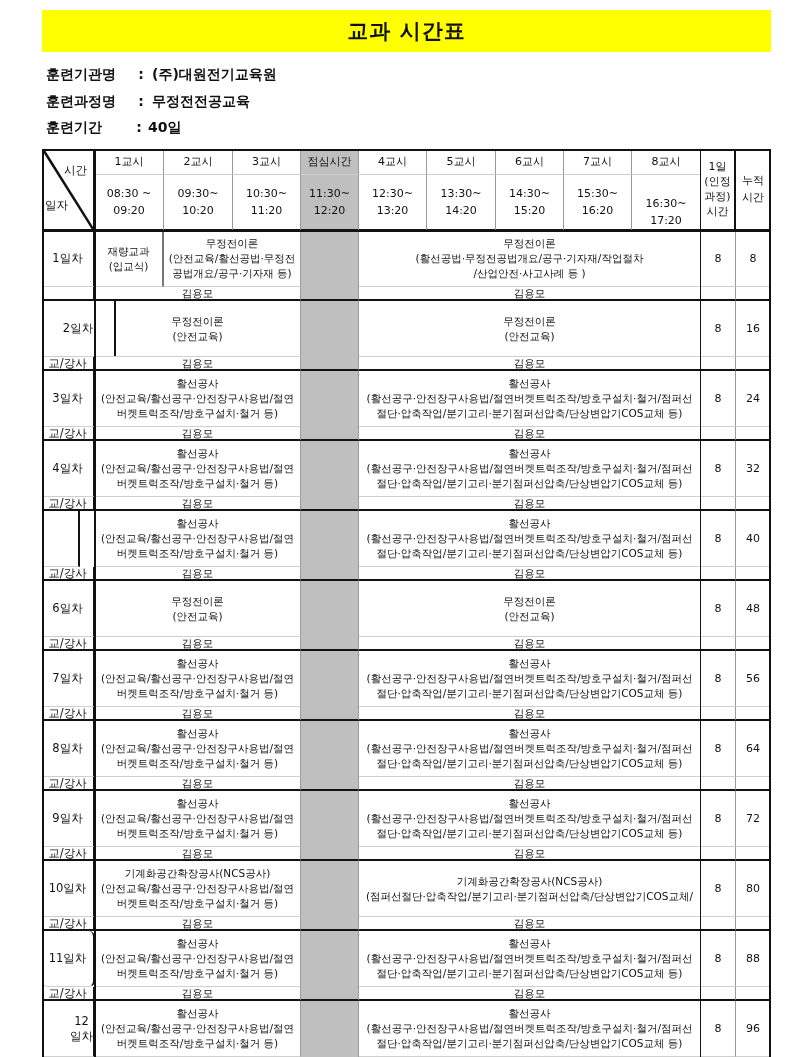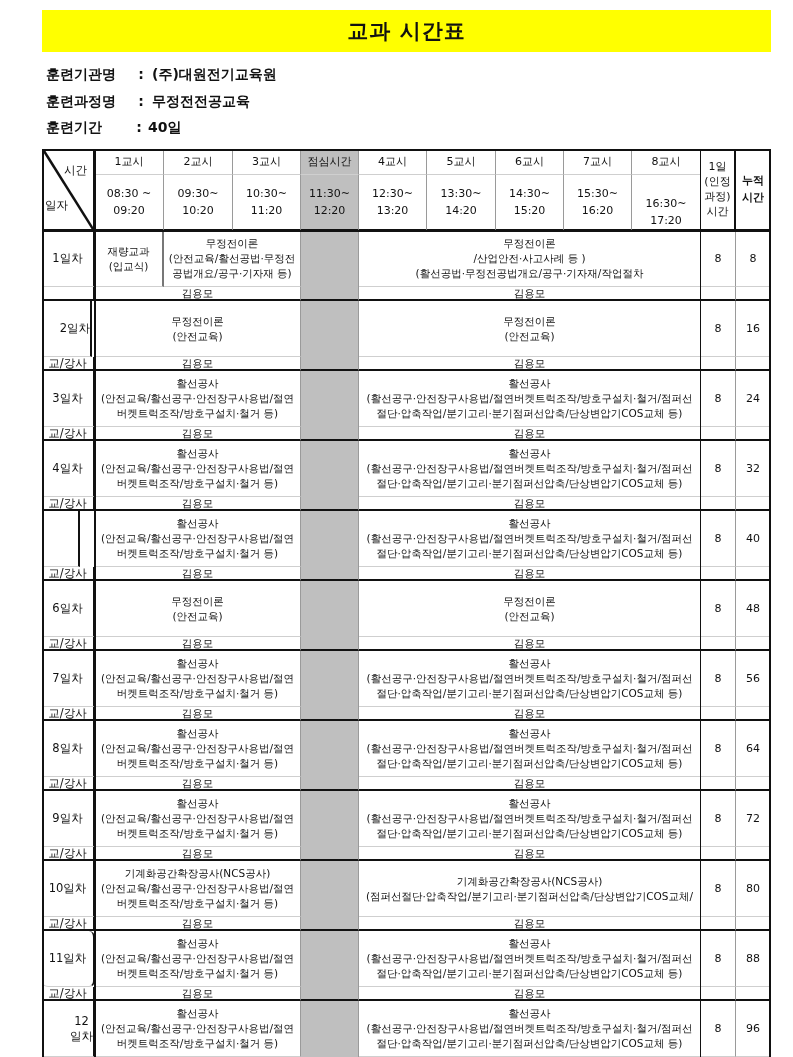--- a/index.html
+++ b/index.html
@@ -126,21 +126,21 @@
       </div>
     </div>
     <div class="cell hdr thick-b" style="left:701px;top:149px;width:35px;height:82px;border-right:2px solid #111;line-height:15px;">
       <div>
         <div>1일</div>
         <div>(인정</div>
         <div>과정)</div>
         <div>시간</div>
       </div>
     </div>
-    <div class="cell hdr thick-b" style="left:736px;top:149px;width:35px;height:82px;font-weight:bold;">
+    <div class="cell hdr thick-b" style="left:736px;top:149px;width:35px;height:82px;">
       <div>
         <div>누적</div>
         <div>시간</div>
       </div>
     </div>
     <div class="cell " style="left:42px;top:231px;width:53px;height:56px;font-size:11.5px;border-right:2px solid #111;">
       <div><span>1일차</span></div>
     </div>
     <div class="cell thick-b" style="left:42px;top:287px;width:53px;height:14px;font-size:11.5px;border-right:2px solid #111;">
       <div><span></span></div>
@@ -160,40 +160,40 @@
     </div>
     <div class="cell thick-b instr" style="left:95px;top:287px;width:206px;height:14px;">
       <div><span>김용모</span></div>
     </div>
     <div class="cell lunch thick-b" style="left:301px;top:231px;width:58px;height:70px;">
       <div></div>
     </div>
     <div class="cell " style="left:359px;top:231px;width:342px;height:56px;">
       <div>
         <div>무정전이론</div>
+        <div>(활선공법·무정전공법개요/공구·기자재/작업절차</div>
         <div>/산업안전·사고사례 등 )</div>
-        <div>(활선공법·무정전공법개요/공구·기자재/작업절차</div>
       </div>
     </div>
     <div class="cell thick-b instr" style="left:359px;top:287px;width:342px;height:14px;">
       <div><span>김용모</span></div>
     </div>
     <div class="cell num" style="left:701px;top:231px;width:35px;height:56px;border-right:1px solid #9a9a9a;">
       <div><span>8</span></div>
     </div>
     <div class="cell thick-b" style="left:701px;top:287px;width:35px;height:14px;">
       <div></div>
     </div>
     <div class="cell num" style="left:736px;top:231px;width:35px;height:56px;">
       <div><span>8</span></div>
     </div>
     <div class="cell thick-b" style="left:736px;top:287px;width:35px;height:14px;">
       <div></div>
     </div>
-    <div class="cell " style="left:42px;top:301px;width:50px;height:56px;font-size:11.5px;border-right:2px solid #111;text-align:right;">
+    <div class="cell " style="left:42px;top:301px;width:74px;height:56px;font-size:11.5px;border-right:2px solid #111;">
       <div><span>2일차</span></div>
     </div>
     <div class="cell thick-b" style="left:42px;top:357px;width:53px;height:14px;font-size:11.5px;border-right:2px solid #111;">
       <div><span>교/강사</span></div>
     </div>
     <div class="cell " style="left:95px;top:301px;width:206px;height:56px;">
       <div>
         <div>무정전이론</div>
         <div>(안전교육)</div>
         <div></div>

